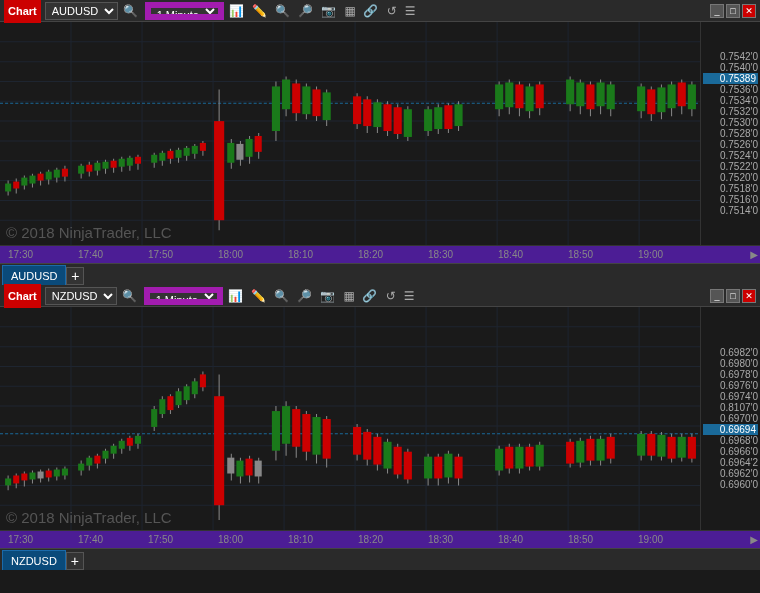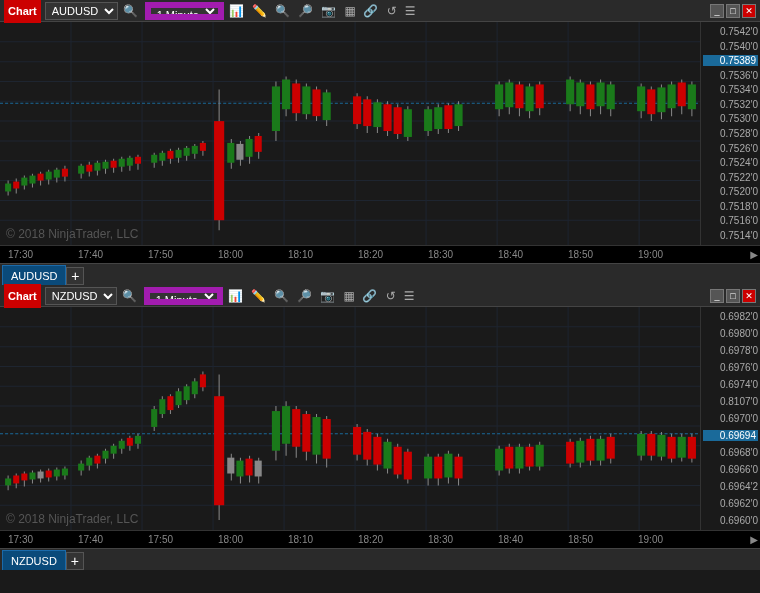--- a/index.html
+++ b/index.html
@@ -83,41 +83,41 @@
       position: relative;
       overflow: hidden;
     }
 
     .price-axis {
       width: 60px;
       background: #1a1a1a;
       border-left: 1px solid #333;
       display: flex;
       flex-direction: column;
-      justify-content: space-between;
+      justify-content: center;
       padding: 4px 2px;
       font-size: 10px;
       color: #aaa;
     }
 
     .price-label {
       text-align: right;
       font-size: 10px;
       color: #aaa;
     }
 
     .price-label.highlighted {
       background: #1a6a9a;
       color: #fff;
       padding: 0 2px;
     }
 
     .time-axis {
       height: 18px;
-      background: #000000;
+      background: #4c1d95;
       border-top: 1px solid #333;
       display: flex;
       align-items: center;
       padding: 0 0 0 8px;
       gap: 0;
       font-size: 10px;
       color: #888;
       position: relative;
     }
 
@@ -171,21 +171,21 @@
     
     .chart-svg {
       width: 100%;
       height: 100%;
     }
 
     .copyright {
       position: absolute;
       bottom: 4px;
       left: 6px;
-      font-size: 12px;
+      font-size: 15px;
       color: #555;
       text-align: right;
     }
 
     .chart-section {
       display: flex;
       flex-direction: column;
     }
 
     .chart-main-row {

